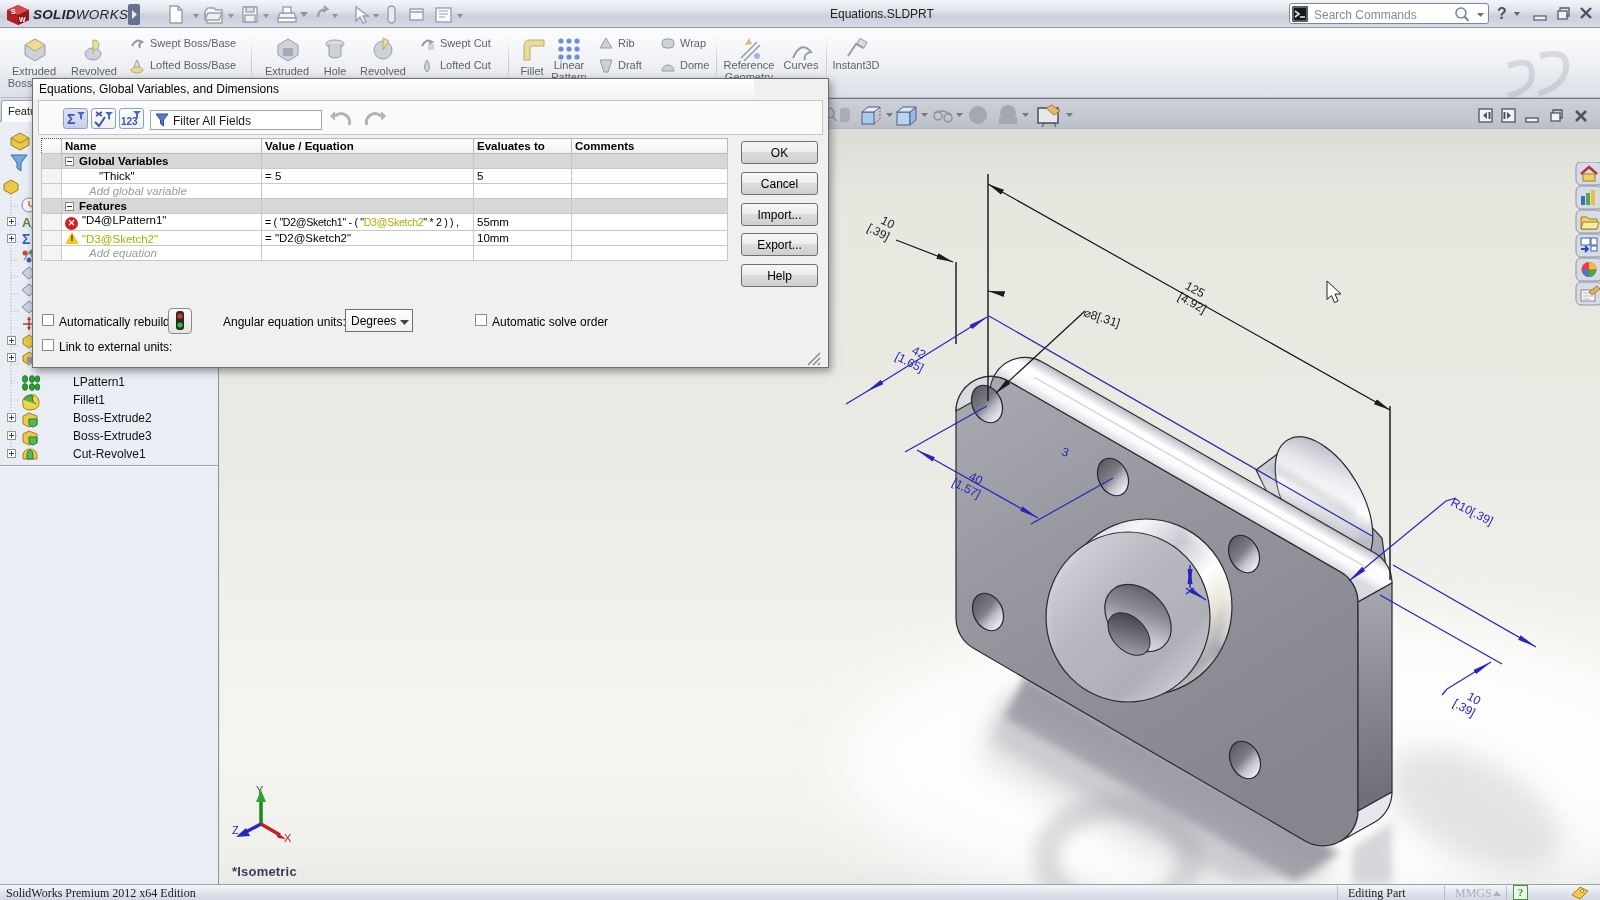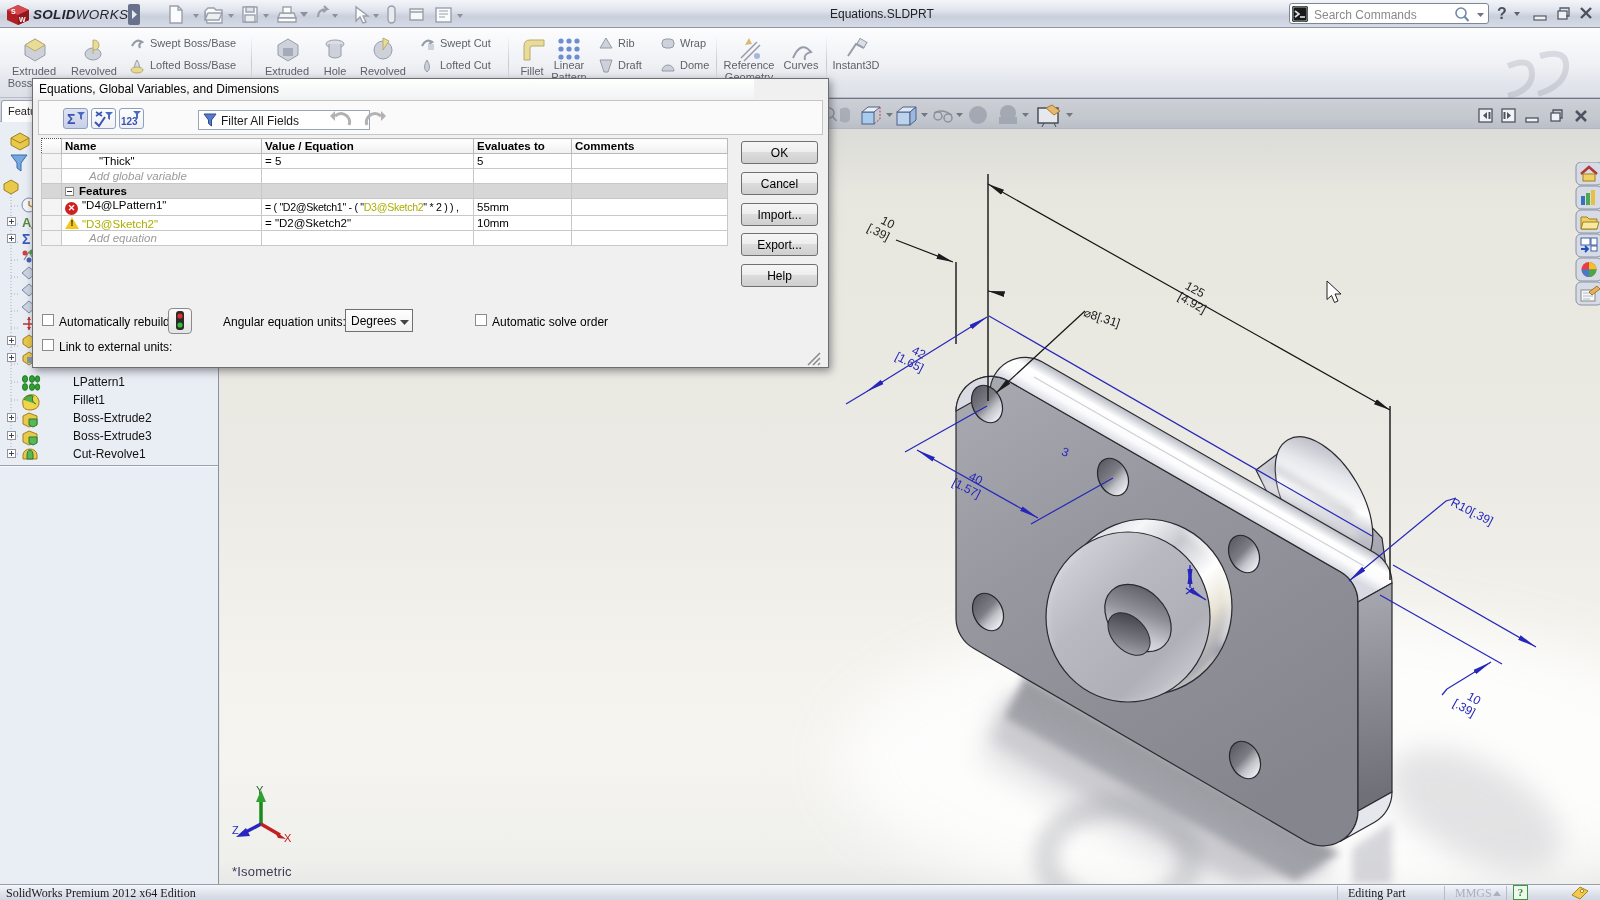--- a/index.html
+++ b/index.html
@@ -28,31 +28,31 @@
   background:#e9edf4; border-right:1px solid #8b93a2; }
 .trow { position:absolute; left:0; height:17px; font-size:12px; color:#111; }
 .trow .txt { position:absolute; left:42px; top:2px; white-space:nowrap;margin-left:31px; }
 .pbox { position:absolute; width:9px; height:9px; background:#fff; border:1px solid #8d949f; }
 .pbox:before { content:""; position:absolute; left:1px; top:3px; width:5px; height:1px; background:#444; }
 .pbox:after { content:""; position:absolute; left:3px; top:1px; width:1px; height:5px; background:#444; }
 #panelsplit { position:absolute; left:0; top:343px; width:218px; height:1px; background:#9aa2b0; box-shadow:0 1px 0 #f7f9fc; }
 
 #viewport { position:absolute; left:220px; top:98px; width:1380px; height:786px;
   background:linear-gradient(#c9ccd2 0%, #dcdcd8 4%, #e7e6df 12%, #e9e8e1 30%, #ebeae4 48%, #f0efe9 62%, #f4f3ee 74%, #f5f4f0 84%, #efefec 97%, #e8e8e6 100%); border-top:1px solid #6f7683; }
-#isolabel { position:absolute; left:12px; top:765px; font-size:13px; font-weight:normal; color:#3c3c55; letter-spacing:0.2px; }
+#isolabel { position:absolute; left:12px; top:765px; font-size:13px; font-weight:bold; color:#3c3c55; letter-spacing:0.2px; }
 
 #statusbar { position:absolute; left:0; top:884px; width:1600px; height:16px;
   background:linear-gradient(#f4f6fa, #dde1ea 60%, #d2d7e3 100%); border-top:1px solid #98a0ae; font-size:12px; color:#1a1a1a;font-family:Liberation Serif, serif; }
 
 #dialog { position:absolute; left:32px; top:78px; width:797px; height:290px;
   background:#f0f0f0; border:1px solid #6d6d72; box-shadow:2px 3px 8px rgba(60,60,70,0.55); }
 #dlgtitle { position:absolute; left:0; top:0; width:721px; height:20px; background:linear-gradient(#ffffff,#f2f3f5); font-size:12px; color:#000; padding:3px 0 0 6px; }
 #dlgtoolbar { position:absolute; left:5px; top:21px; width:785px; height:35px; background:#fafafa; border:1px solid #c5c5c5; }
 .togglebtn { position:absolute; top:7px; width:25px; height:21px; border:1px solid #8da0c0; border-radius:3px; background:linear-gradient(#fdfdfd,#eef1f6); }
-#filterbox { position:absolute; left:116px; top:8px; width:172px; height:20px; background:#fff; border:1px solid #9aa5b5; font-size:12px; color:#1a1a1a;margin-left:48px; }
+#filterbox { position:absolute; left:116px; top:8px; width:172px; height:20px; background:#fff; border:1px solid #9aa5b5; font-size:12px; color:#1a1a1a; }
 .eqtable { position:absolute; left:8px; top:59px; width:687px; border-collapse:collapse; table-layout:fixed; font-size:11.5px; color:#000; background:#fff; }
 .eqtable td { border:1px solid #c8c8c8; height:15px; padding:0 2px 0 3px; overflow:hidden; white-space:nowrap; }
 .eqtable .hdr td { font-weight:bold; background:linear-gradient(#ffffff,#f0f0f0); border-color:#b9b9b9; }
 .eqtable .grp td { background:#d7d7d7; font-weight:bold; }
 .gut { background:#f4f4f4; }
 .addrow { color:#9b9b9b; font-style:italic; }
 .win7btn { position:absolute; left:708px; width:77px; height:23px; background:linear-gradient(#f6f6f6,#eeeeee 45%,#dcdcdc 50%,#cfcfcf); border:1px solid #707070; border-radius:3px; font-size:12px; color:#000; text-align:center; padding-top:4px; }
 .chk { position:absolute; width:12px; height:12px; background:#fff; border:1px solid #8c8c8c; }
 .dlglabel { position:absolute; font-size:12px; color:#000; white-space:nowrap; }
 .minus { display:inline-block; width:9px; height:9px; background:#fff; border:1px solid #888; position:relative; margin-right:5px; vertical-align:-1px; }
@@ -757,20 +757,27 @@
           <col style="width:156px">
         </colgroup>
       <tbody>
           <tr class="hdr">
             <td class="gut" style="border:1px dotted #555"></td>
             <td>Name</td>
             <td>Value / Equation</td>
             <td>Evaluates to</td>
             <td>Comments</td>
           </tr>
+      <tr class="grp">
+            <td class="gut"></td>
+            <td><span class="minus"></span>Global Variables</td>
+            <td></td>
+            <td></td>
+            <td></td>
+          </tr>
       <tr>
             <td class="gut"></td>
             <td style="padding-left:37px">"Thick"</td>
             <td>= 5</td>
             <td>5</td>
             <td></td>
           </tr>
       <tr>
             <td class="gut"></td>
             <td class="addrow" style="padding-left:27px">Add global variable</td>

